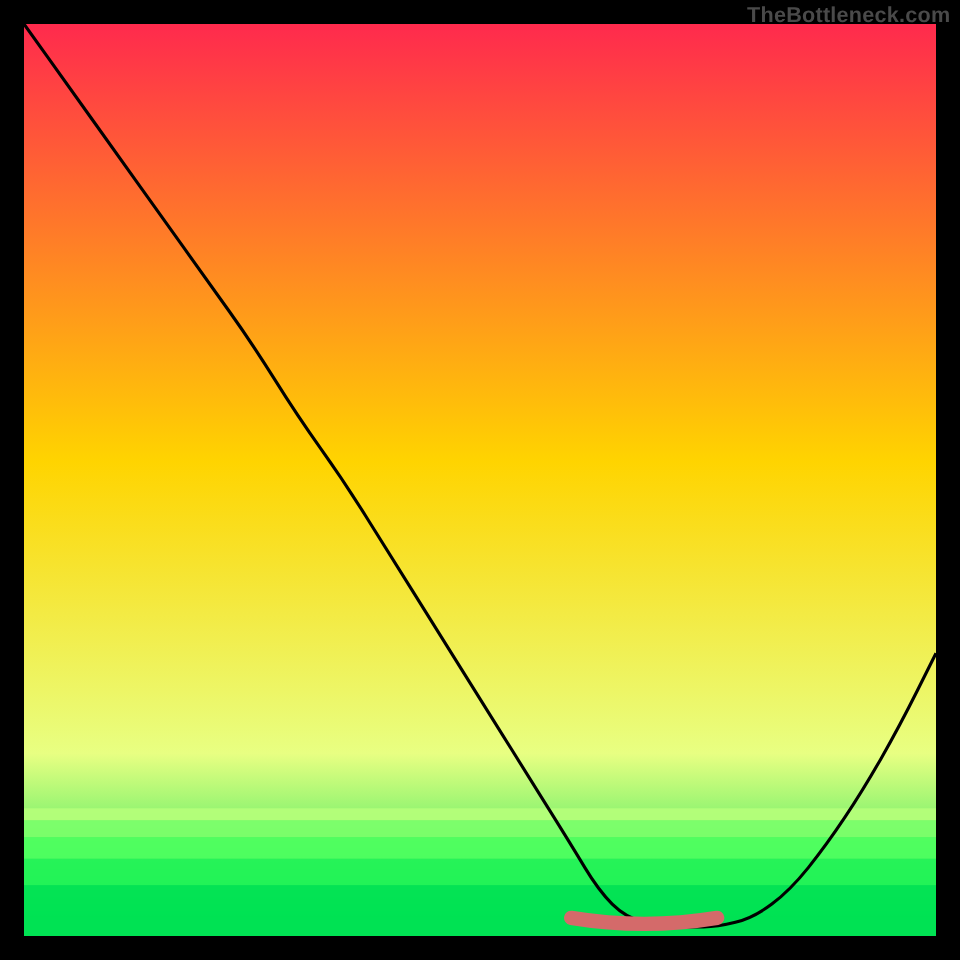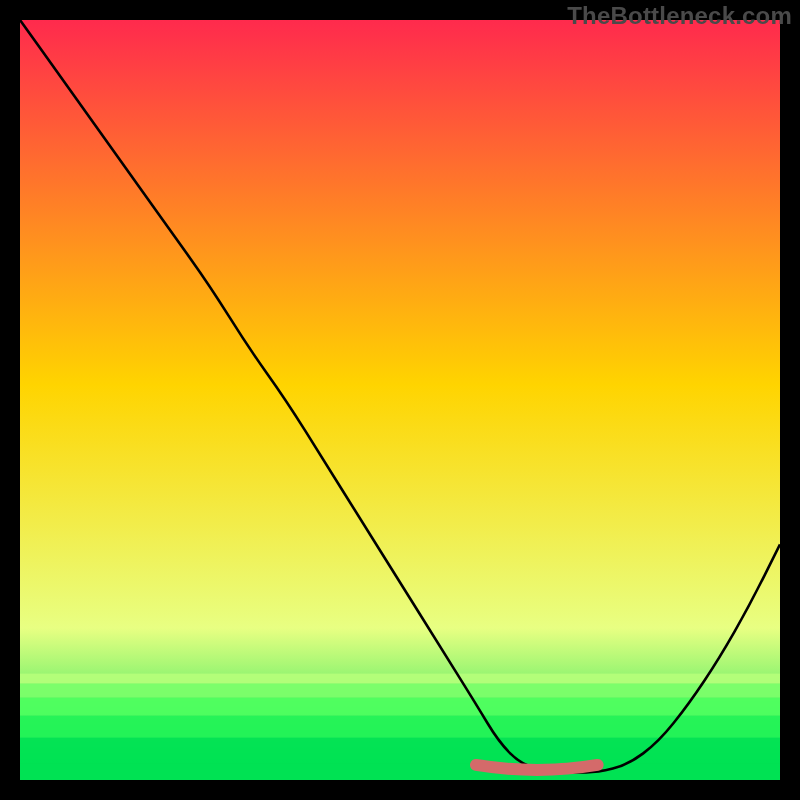--- a/index.html
+++ b/index.html
@@ -21,21 +21,21 @@
     left: 20px;
     top: 20px;
     width: 760px;
     height: 760px;
   }
   .watermark {
     position: absolute;
     top: 2px;
     right: 8px;
     color: #4a4a4a;
-    font-size: 24px;
+    font-size: 18px;
     font-weight: 600;
     letter-spacing: 0.2px;
   }
   svg { display: block; }
 </style>
 </head>
 <body>
 
 <div class="frame">
   <div class="plot">

